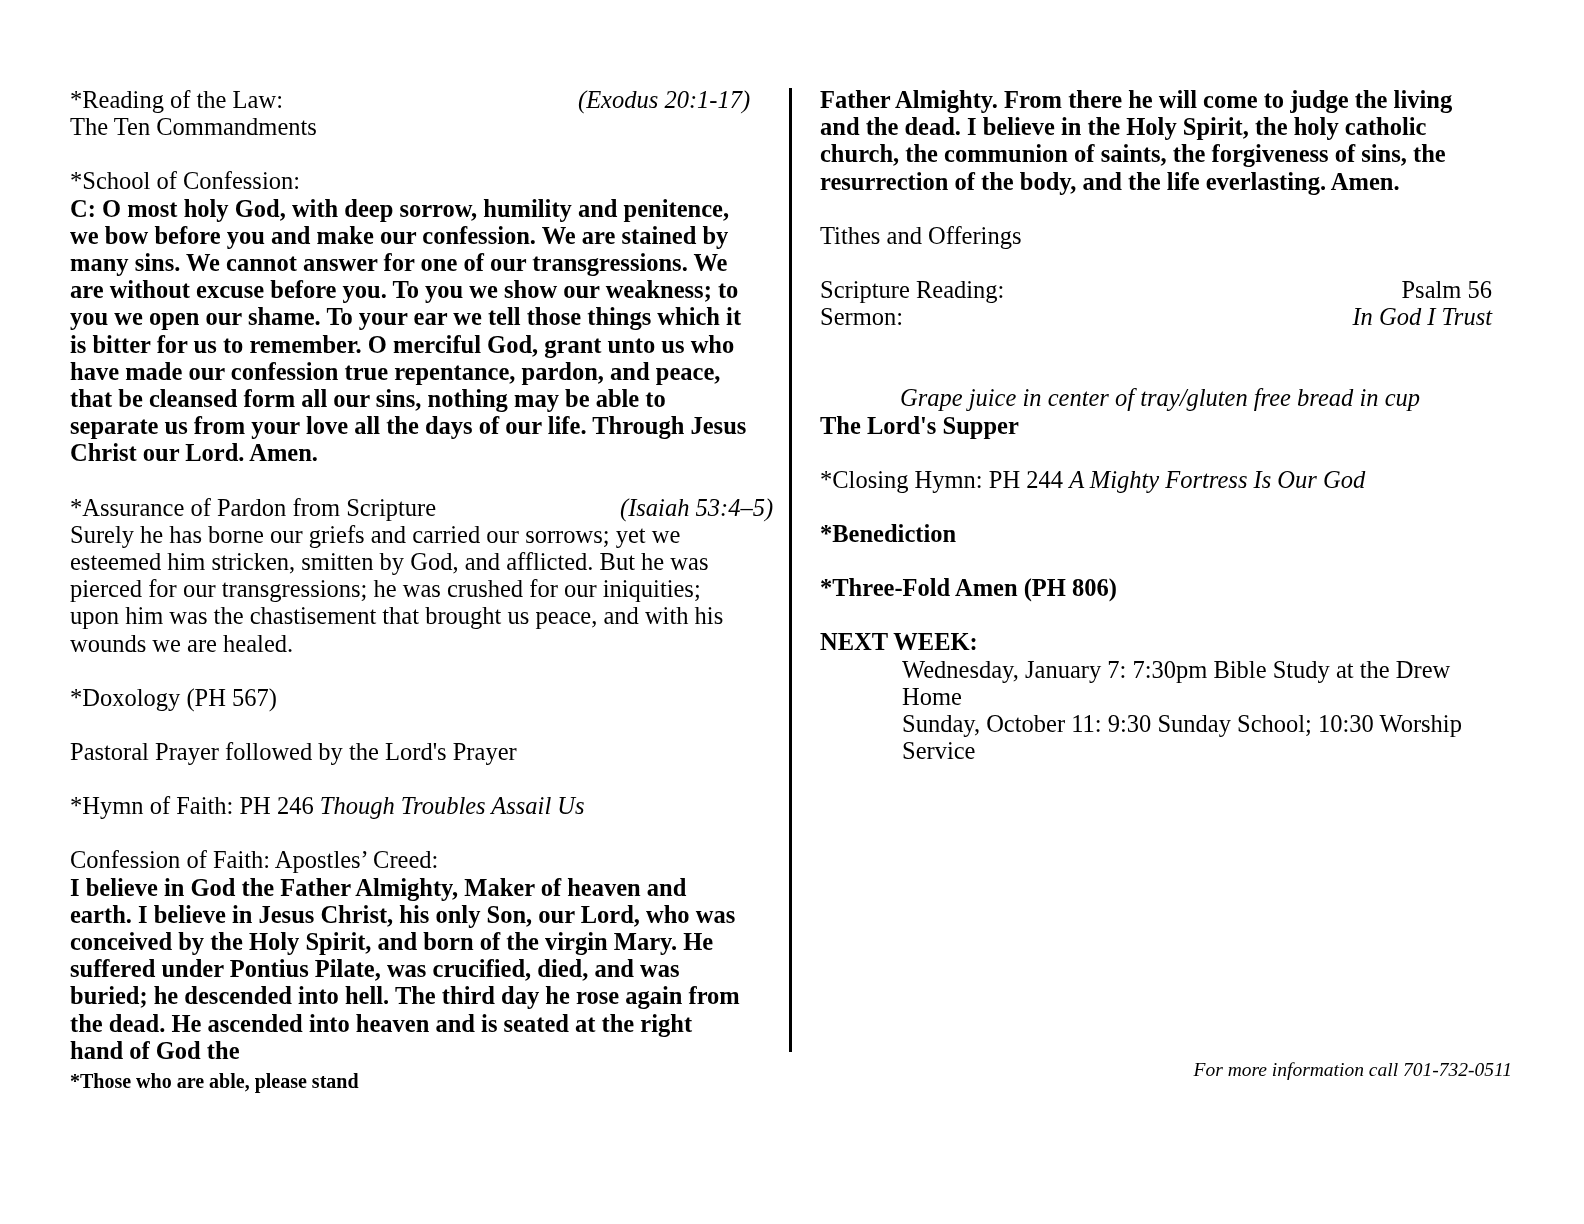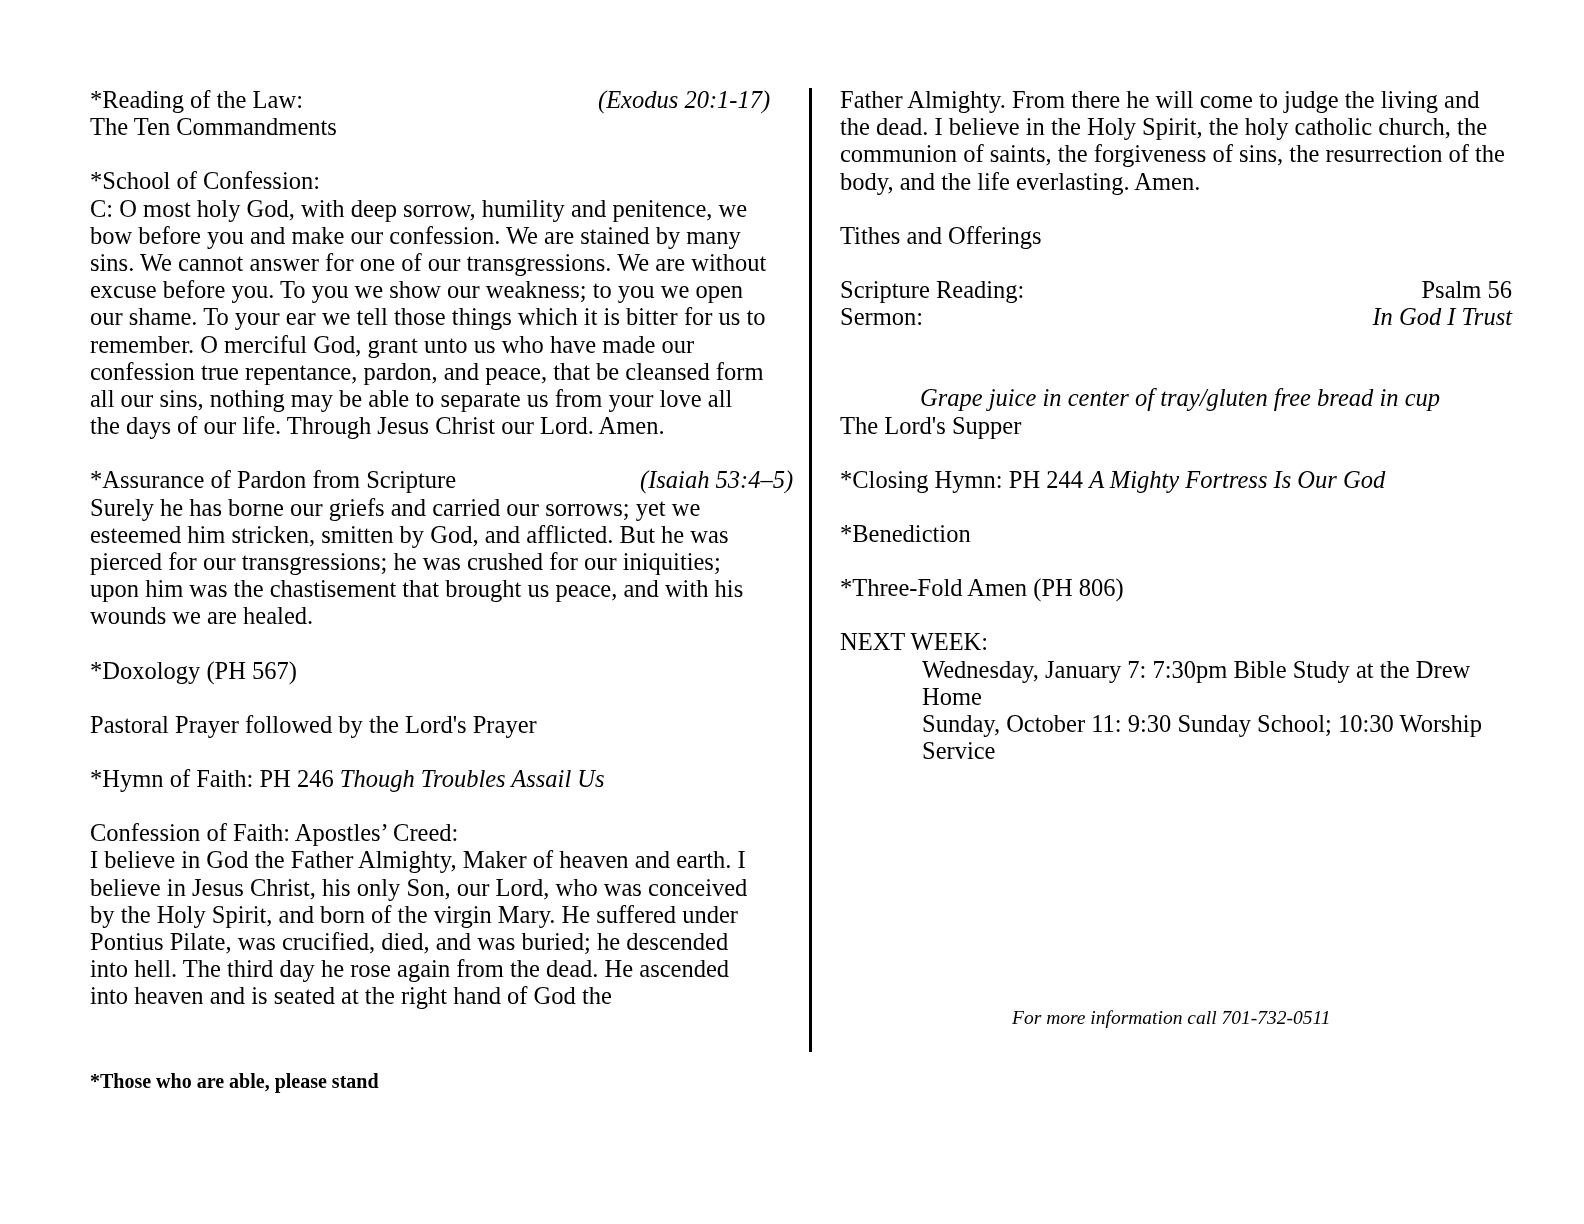--- a/index.html
+++ b/index.html
@@ -12,21 +12,20 @@
     height: 1224px;
     position: relative;
     font-family: "Liberation Serif", "DejaVu Serif", serif;
     color: #000000;
     overflow: hidden;
   }
 
   .page {
     position: absolute;
     inset: 0;
-    margin-left: 20px;
   }
 
   
   .col {
     position: absolute;
     top: 86px;
   }
   .col-left  { left: 70px;  width: 678px; }
   .col-right { left: 820px; width: 672px; }
 
@@ -39,21 +38,21 @@
     background: #000000;
   }
   .gap   { height: 27px; }
 
   .line {
     font-size: 24.5px;
     line-height: 27.2px;
     white-space: normal;
   }
 
-  .bold   { font-weight: normal; }
+  .bold   { font-weight: bold; }
   .ital   { font-style: italic; }
 
   
   .tabline {
     position: relative;
     font-size: 24.5px;
     line-height: 27.2px;
   }
   .tabline .ref {
     position: absolute;
@@ -76,26 +75,26 @@
     position: absolute;
     left: 70px;
     top: 1070px;
     font-size: 20px;
     line-height: 23px;
     font-weight: bold;
   }
   .footer-right {
     position: absolute;
     left: 992px;
-    top: 1006px;
+    top: 1058px;
     width: 520px;
     font-size: 19.5px;
     line-height: 23.5px;
     font-style: italic;
-    text-align: left;
+    text-align: right;
   }
   .footer-right .u { text-decoration: underline; }
 
   .clr { clear: both; }
 </style>
 </head>
 <body>
 
 <div class="page">
 

